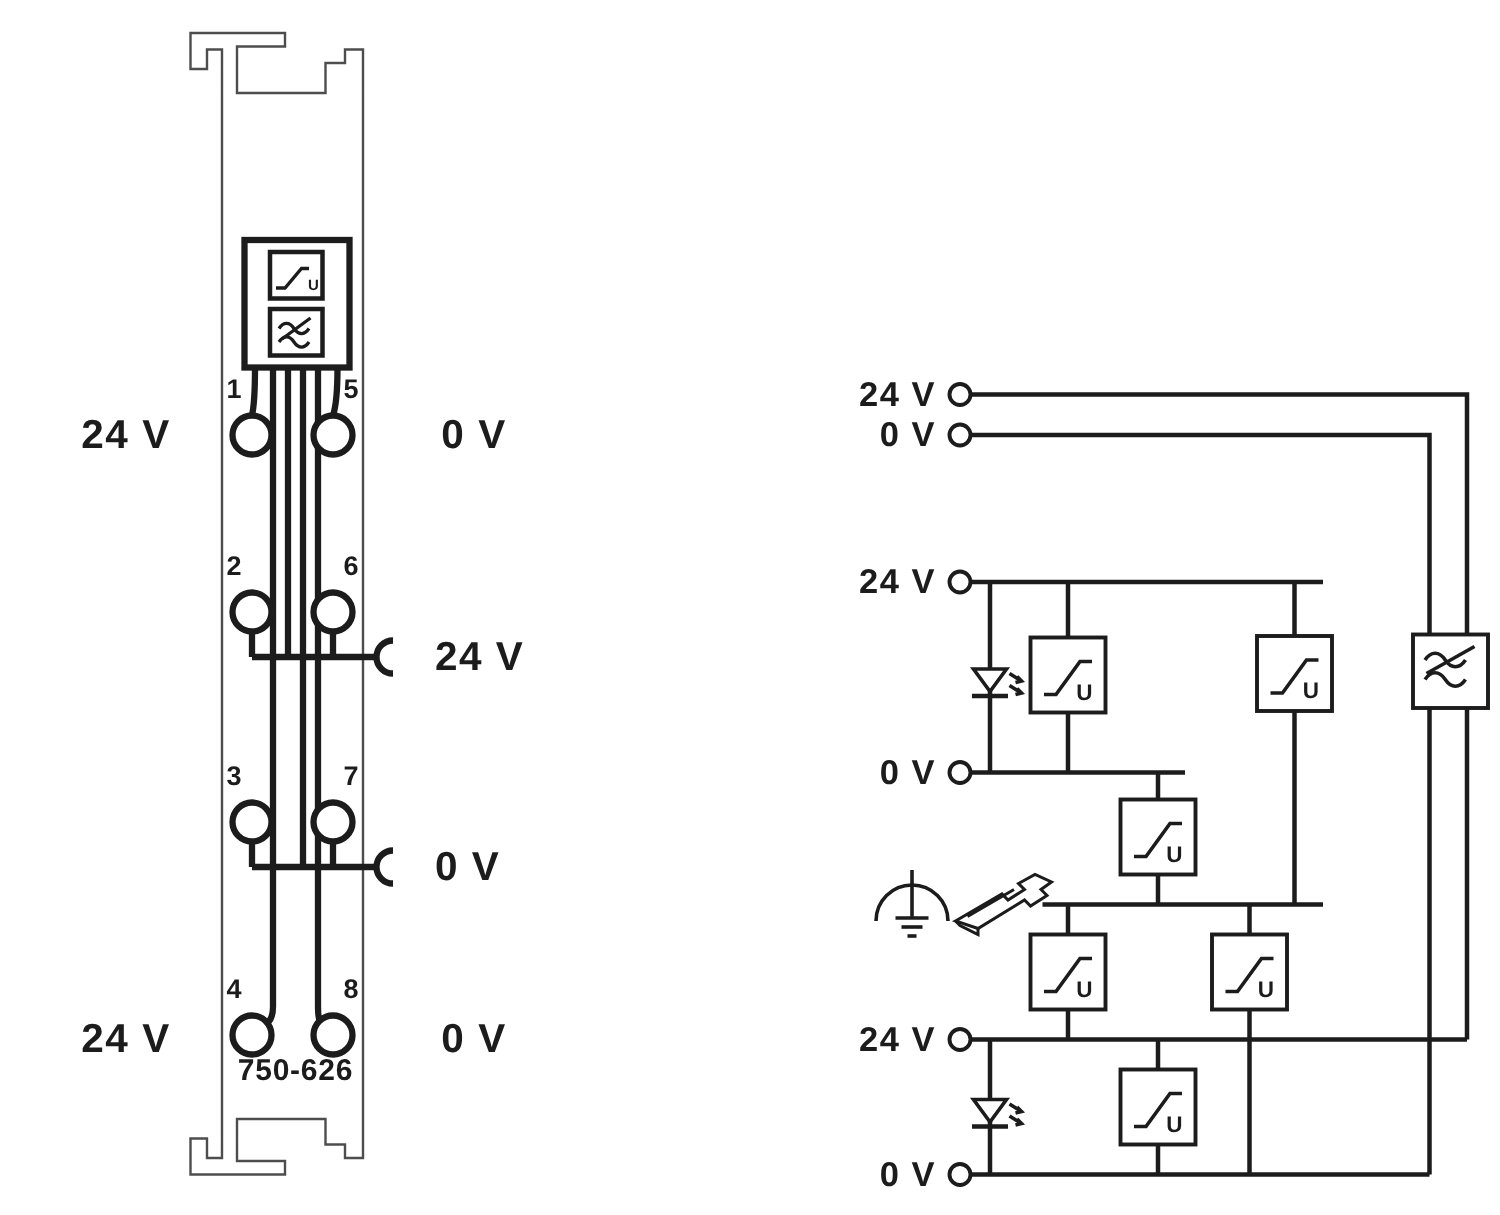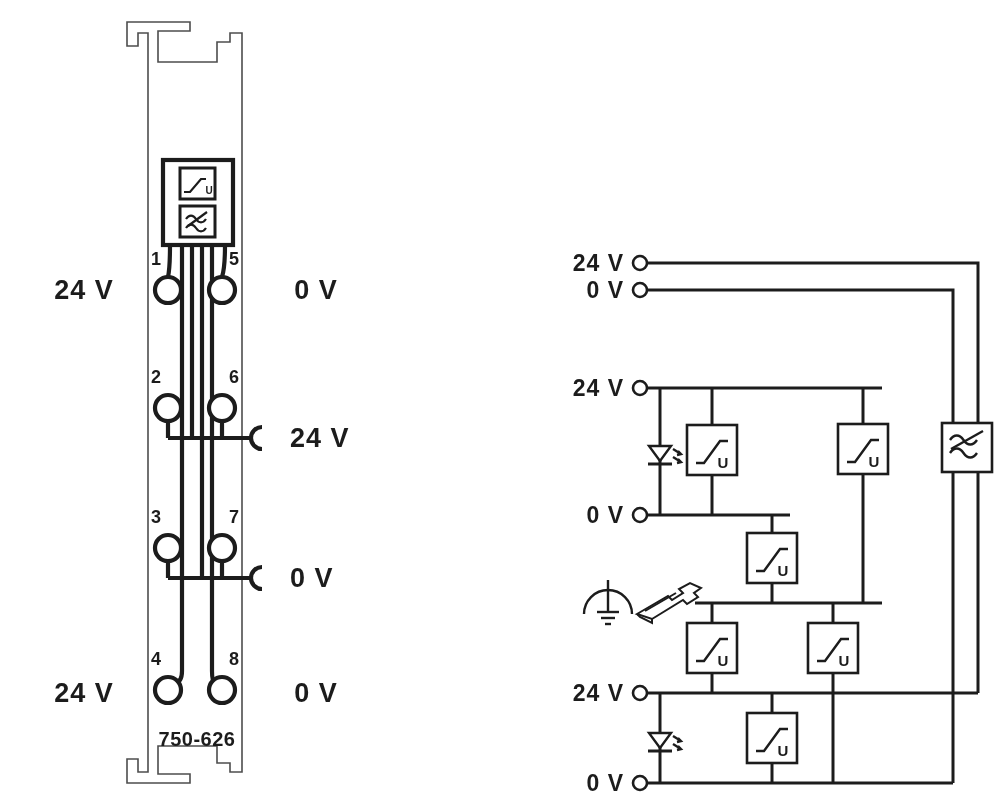--- a/index.html
+++ b/index.html
@@ -151,21 +151,21 @@
 
 <span class="lbl s18" style="left:156px;top:259px;">1</span>
 <span class="lbl s18" style="left:234px;top:259px;">5</span>
 <span class="lbl s18" style="left:156px;top:377px;">2</span>
 <span class="lbl s18" style="left:234px;top:377px;">6</span>
 <span class="lbl s18" style="left:156px;top:517px;">3</span>
 <span class="lbl s18" style="left:234px;top:517px;">7</span>
 <span class="lbl s18" style="left:156px;top:659px;">4</span>
 <span class="lbl s18" style="left:234px;top:659px;">8</span>
 
-<span class="lbl s20" style="left:197px;top:739px;">750-626</span>
+<span class="lbl s20" style="left:197px;top:714px;">750-626</span>
 
 <span class="lbl u10" style="left:209px;top:191px;">U</span>
 
 <span class="lbl s23" style="right:376px;top:263px;left:auto;transform:translateY(-50%);">24 V</span>
 <span class="lbl s23" style="right:376px;top:290px;left:auto;transform:translateY(-50%);">0 V</span>
 <span class="lbl s23" style="right:376px;top:388px;left:auto;transform:translateY(-50%);">24 V</span>
 <span class="lbl s23" style="right:376px;top:515px;left:auto;transform:translateY(-50%);">0 V</span>
 <span class="lbl s23" style="right:376px;top:693px;left:auto;transform:translateY(-50%);">24 V</span>
 <span class="lbl s23" style="right:376px;top:783px;left:auto;transform:translateY(-50%);">0 V</span>
 

